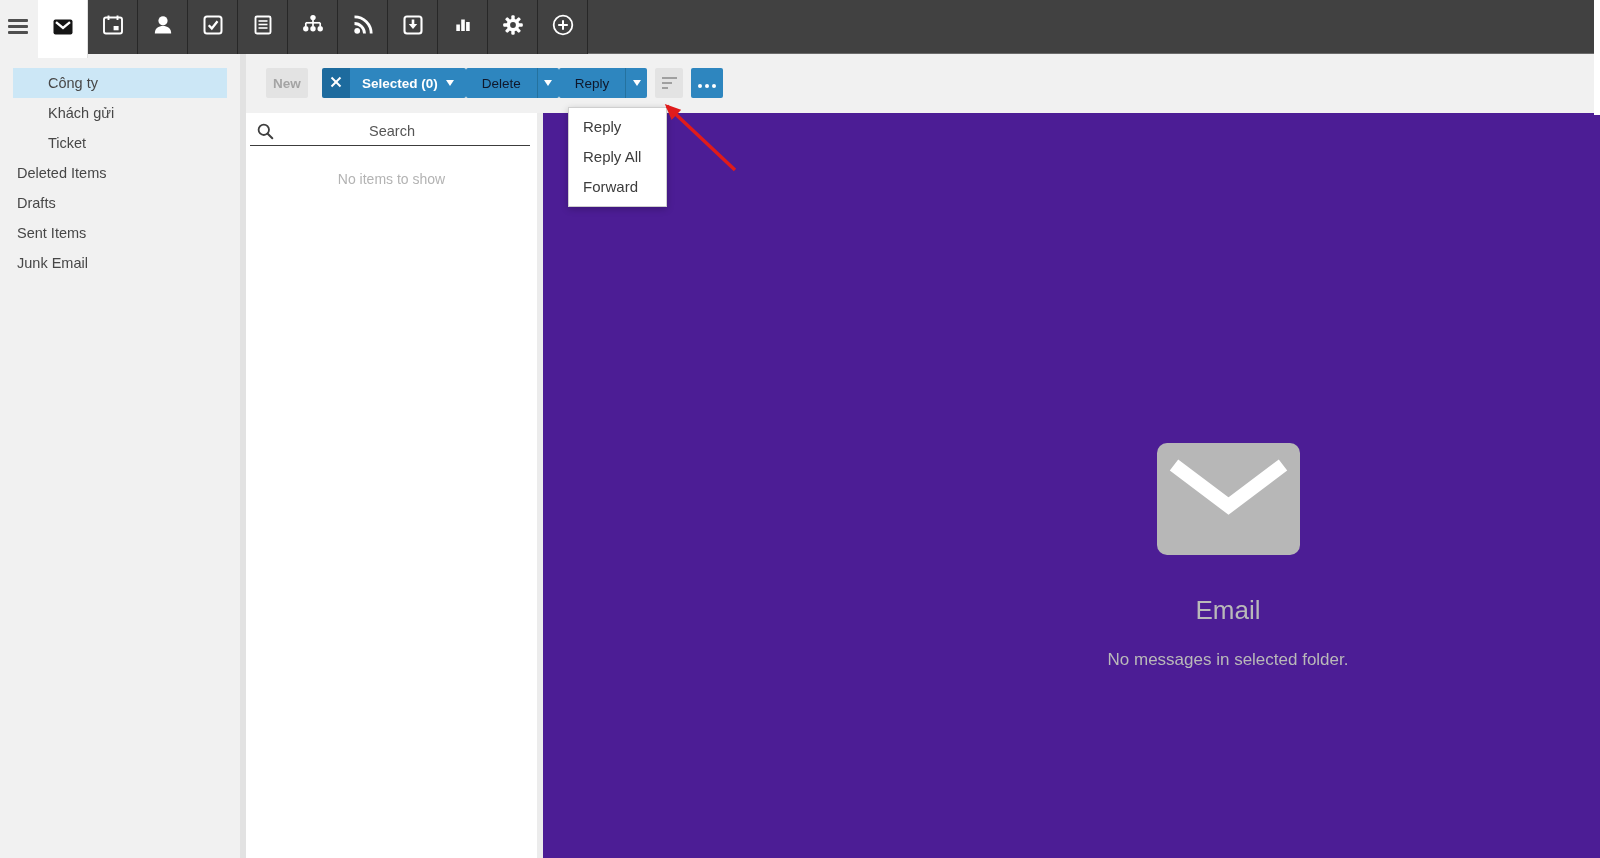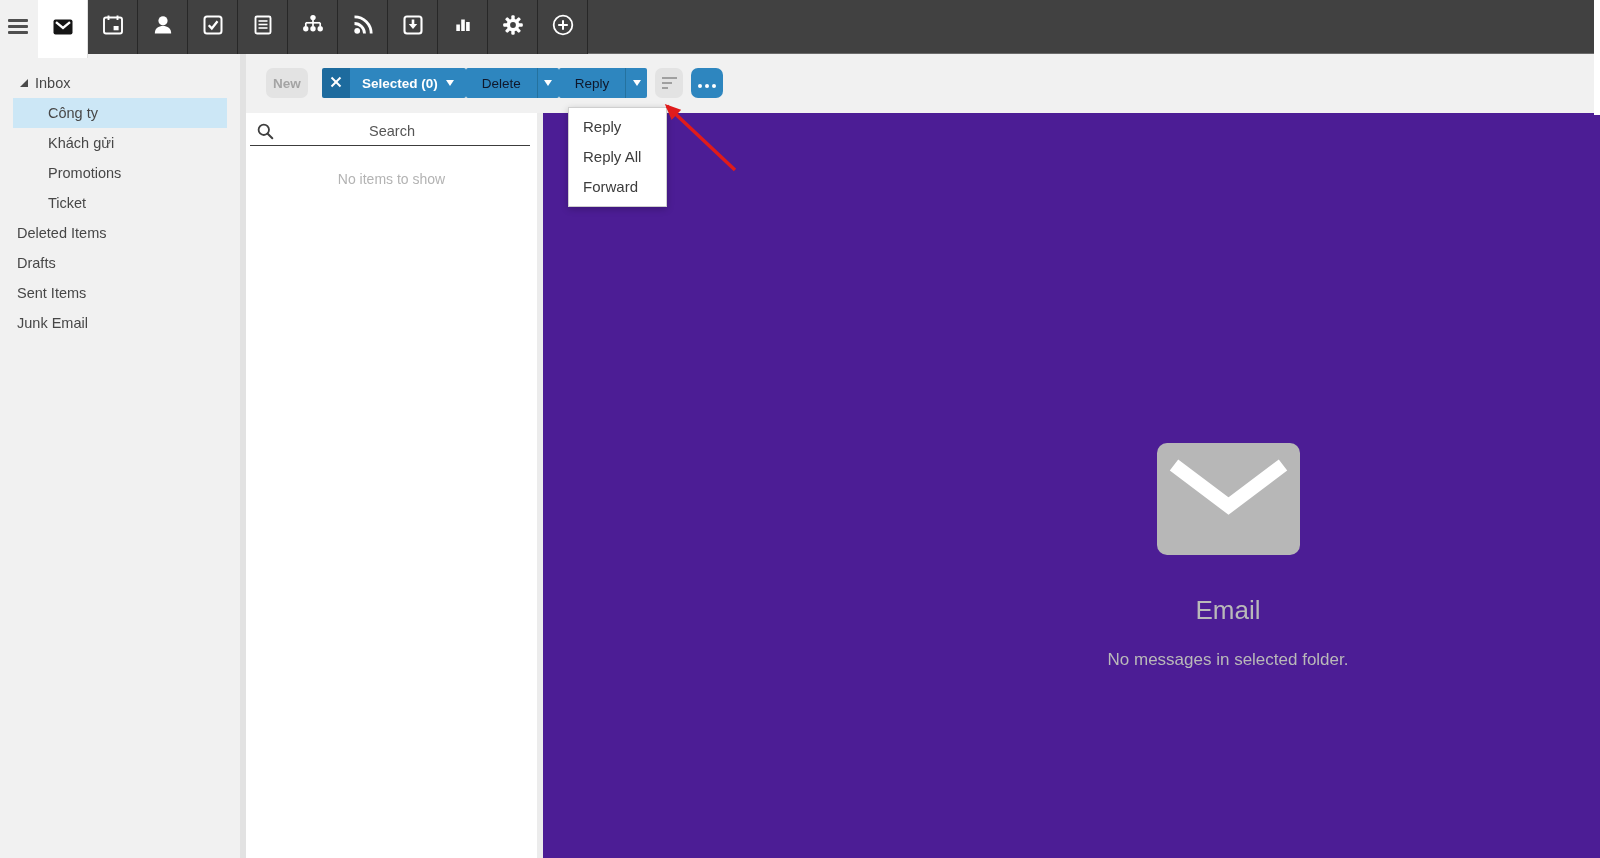--- a/index.html
+++ b/index.html
@@ -24,21 +24,21 @@
   .folder-row.level1 { padding-left:48px; }
   .folder-row.has-arrow { padding-left:35px; }
   .folder-row.selected::before { content:""; position:absolute; left:13px; right:13px; top:0; bottom:0; background:#cce7f6; }
   .folder-row span { position:relative; z-index:1; }
   .tree-arrow { position:absolute; left:20px; top:11px; width:0; height:0; border-bottom:8px solid #4a4a4a; border-left:8px solid transparent; z-index:1; }
   .sidebar-pad { height:14px; }
 
   
   .toolbar { position:absolute; left:246px; top:54px; right:6px; height:59px; background:#f1f1f1; }
   .toolbar-inner { position:absolute; left:20px; top:14px; display:flex; align-items:stretch; height:30px; }
-  .btn { display:flex; align-items:center; justify-content:center; height:30px; border-radius:7px; font-size:13.5px; font-weight:700; color:#fff; cursor:pointer; }
+  .btn { display:flex; align-items:center; justify-content:center; height:30px; border-radius:2px; font-size:13.5px; font-weight:700; color:#fff; cursor:pointer; }
   .btn.blue { background:#2e86bf; }
   .btn.disabled { background:#e3e3e3; color:#a4a4a4; cursor:default; }
   .btn-new { width:42px; margin-right:14px; }
   .btn-group { display:flex; align-items:stretch; border-radius:2px; overflow:hidden; }
   .seg { display:flex; align-items:center; justify-content:center; }
   .seg-x { width:28px; background:#1d6b9e; cursor:pointer; }
   .seg-selected { background:#2e86bf; padding:0 12px; font-size:13.5px; font-weight:700; color:#fff; cursor:pointer; }
   .seg-main { background:#2e86bf; padding:0 16px; font-size:13.5px; font-weight:400; color:#0f172a; cursor:pointer; }
   .seg-caret { width:22px; background:#2e86bf; border-left:1px solid #24729f; cursor:pointer; }
   .caret-down { width:0; height:0; border-left:4.5px solid transparent; border-right:4.5px solid transparent; border-top:6px solid #ffffff; }
@@ -205,32 +205,25 @@
           </svg>
         </span>
       </div>
 
     </div>
     <div class="right-strip"></div>
   </div>
 
   <div class="sidebar">
     <div class="sidebar-pad"></div>
-    <div class="folder-row has-arrow">
-      <i class="tree-arrow"></i>
-      <span>Inbox</span>
-    </div>
     <div class="folder-row level1 selected">
       <span>Công ty</span>
     </div>
     <div class="folder-row level1">
       <span>Khách gửi</span>
-    </div>
-    <div class="folder-row level1">
-      <span>Promotions</span>
     </div>
     <div class="folder-row level1">
       <span>Ticket</span>
     </div>
     <div class="folder-row level0">
       <span>Deleted Items</span>
     </div>
     <div class="folder-row level0">
       <span>Drafts</span>
     </div>

